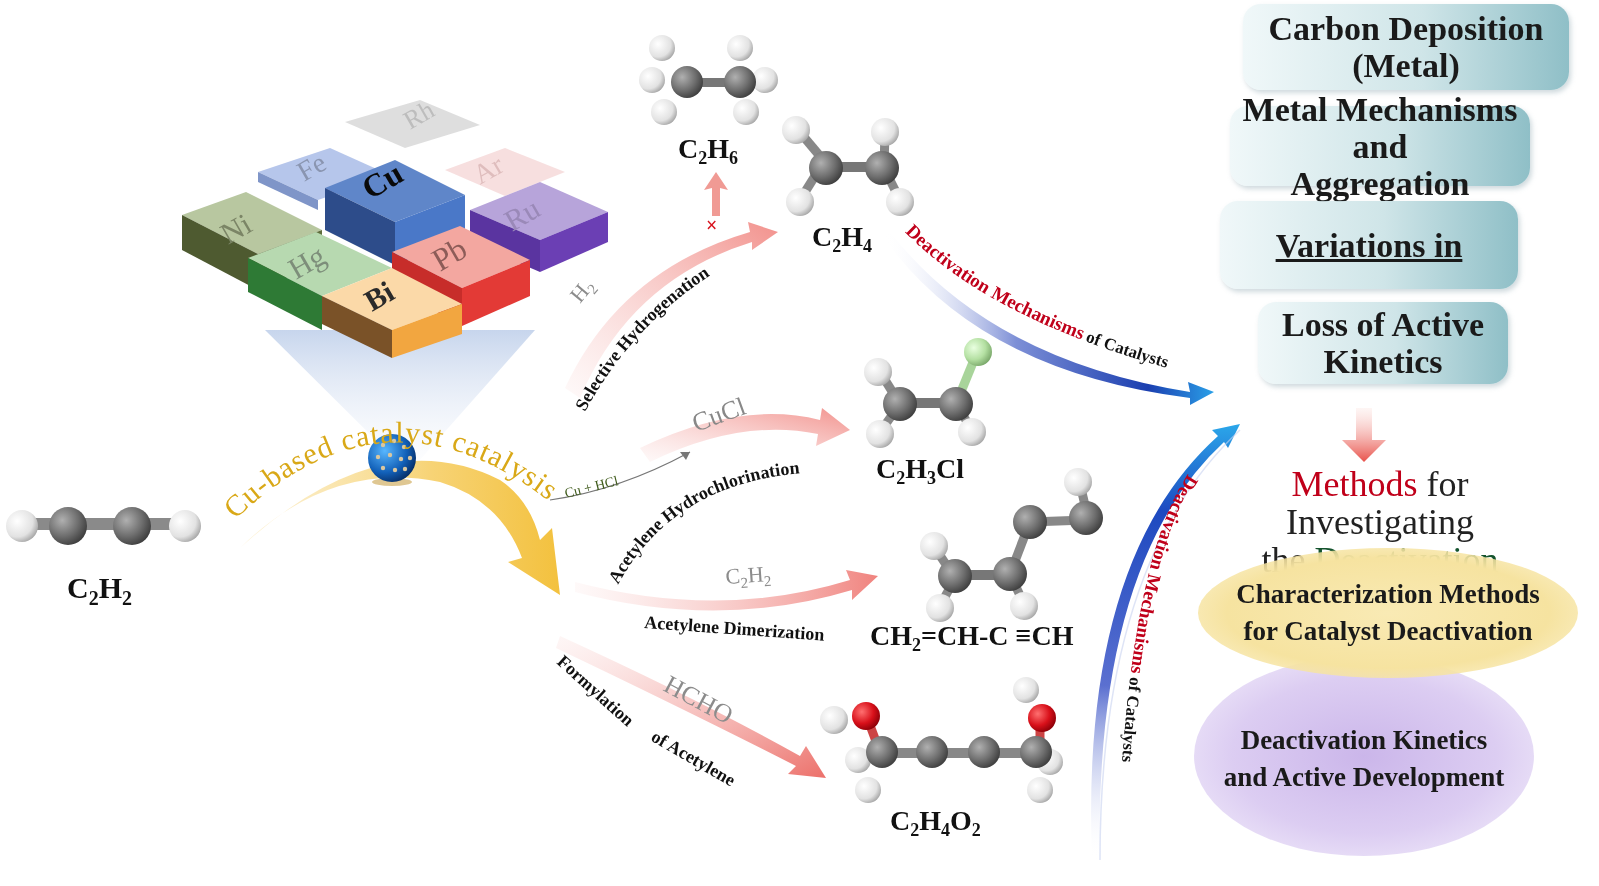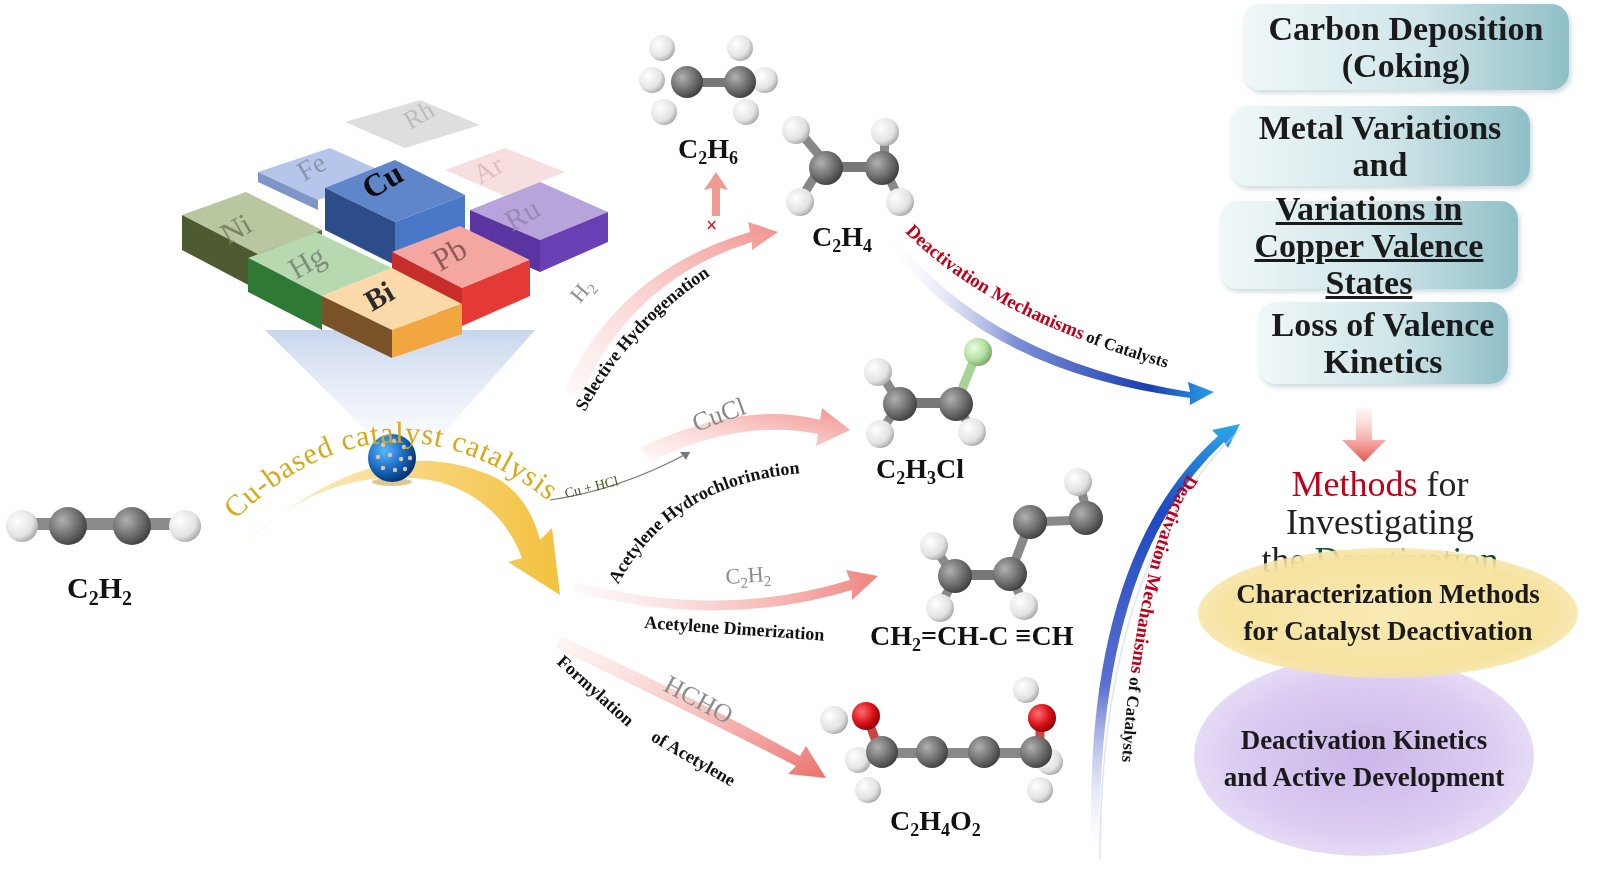--- a/index.html
+++ b/index.html
@@ -296,37 +296,37 @@
   <text font-size="19" font-weight="bold" fill="#c0001a">
     <textPath href="#arcDeact2"><tspan>Deactivation Mechanisms</tspan><tspan fill="#111" font-size="17" dx="4">of Catalysts</tspan></textPath>
   </text>
 
   <path d="M 1356 408 L 1372 408 L 1372 440 L 1386 440 L 1364 462 L 1342 440 L 1356 440 Z" fill="url(#gRedDown)"></path>
 </svg>
 
 <div class="mech-box" style="left:1243px; top:4px; width:326px; height:86px;">
   <div>
       <div>Carbon Deposition</div>
-      <div>(Coking)</div>
+      <div>(Metal)</div>
     </div>
 </div>
 <div class="mech-box" style="left:1230px; top:106px; width:300px; height:80px;">
   <div>
-      <div>Metal Variations  and</div>
+      <div>Metal Mechanisms  and</div>
+      <div>Aggregation</div>
     </div>
 </div>
 <div class="mech-box" style="left:1220px; top:201px; width:298px; height:88px;text-decoration:underline;">
   <div>
       <div>Variations  in</div>
-      <div>Copper Valence States</div>
     </div>
 </div>
 <div class="mech-box" style="left:1258px; top:302px; width:250px; height:82px;">
   <div>
-      <div>Loss of Valence</div>
+      <div>Loss of Active</div>
       <div>Kinetics</div>
     </div>
 </div>
 
 <div class="invest" style="left:1200px; top:465px; width:360px;">
   <div><span style="color:#c0001a">Methods</span><span> for Investigating</span></div>
   <div><span>the </span><span style="color:#14532d">Deactivation</span></div>
 </div>
 
 <div class="method-ellipse" style="left:1194px; top:656px; width:340px; height:200px; background:radial-gradient(ellipse at center, #cbb6ea 0%, #dccdf2 55%, rgba(230,220,248,0.3) 100%);">

